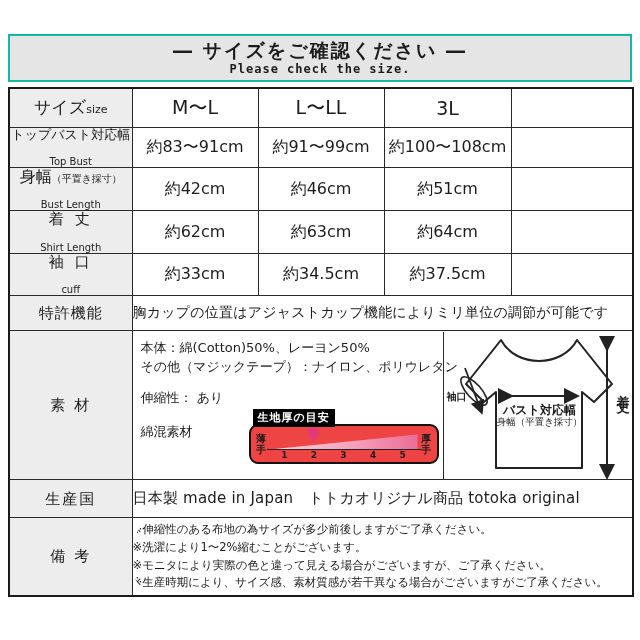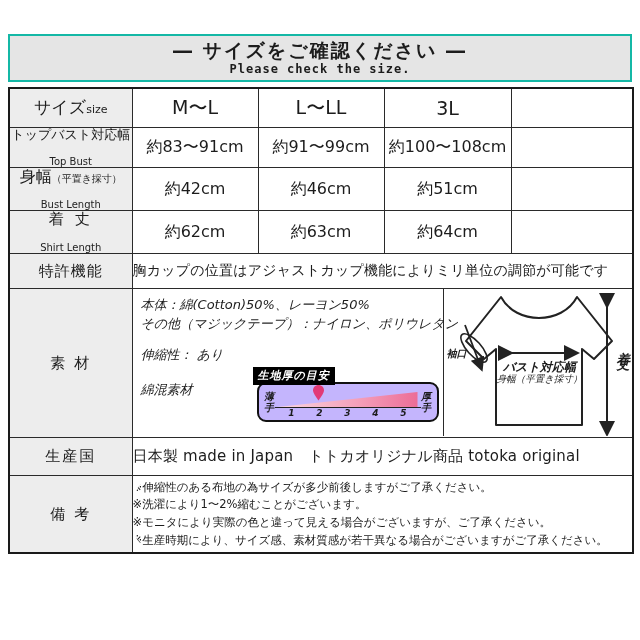--- a/index.html
+++ b/index.html
@@ -51,37 +51,37 @@
   td.val{font-size:16px;text-align:center;}
   td.longtext{font-size:14px;text-align:left;padding:0 4px 0 7px;letter-spacing:0.2px;}
   td.cups-text{font-size:14.5px;}
   td.country-text{font-size:15px;}
 
   td.remarks-cell{padding:3px 6px;border-radius:28px;}
   .remark-line{font-size:11.5px;line-height:1.55;white-space:nowrap;}
 
   
   td.mat-cell{padding:0;}
-  .mat-flex{display:flex;height:147px;font-style:italic;}
+  .mat-flex{display:flex;height:147px;}
   .mat-left{width:311px;border-right:1px solid #2a2a2a;box-sizing:border-box;
             padding:7px 0 0 8px;}
   .mat-line{font-size:13px;line-height:1.45;white-space:nowrap;}
   .mat-stretch{margin-top:12px;}
   .mat-bottom{display:flex;margin-top:2px;}
   .mat-blend{font-size:13px;padding-top:14px;white-space:nowrap;}
 
   
   .gauge-wrap{position:relative;margin-left:auto;margin-right:4px;width:190px;padding-top:15px;}
   .gauge-title{
     position:absolute;top:0;left:4px;background:#000;color:#fff;
     font-size:11px;font-weight:bold;padding:1px 5px 2px 5px;letter-spacing:1px;z-index:2;
   }
   .gauge-box{
-    height:40px;background:#c4b5fd;border:2px solid #111;border-radius:9px;
-    display:flex;align-items:center;padding:0 5px;box-sizing:border-box;margin-left:8px;
+    height:40px;background:#ef4444;border:2px solid #111;border-radius:9px;
+    display:flex;align-items:center;padding:0 5px;box-sizing:border-box;
   }
   .g-side{font-size:10px;font-weight:bold;width:11px;line-height:1.1;word-break:break-all;text-align:center;}
   .g-mid{flex:1;position:relative;height:100%;}
   .g-wedge{
     position:absolute;left:3px;right:3px;top:8px;height:15px;
     clip-path:polygon(0 100%,100% 0,100% 100%);
     background:linear-gradient(90deg,#fbd6e0 0%,#f4a2bb 55%,#ec6d97 100%);
   }
   .g-axis{position:absolute;left:0;right:0;top:23px;border-top:1px solid #222;}
   .g-ticks{position:absolute;left:3px;right:3px;top:24px;display:flex;}
@@ -155,20 +155,30 @@
       <th class="lbl">
         <span class="lbl-jp big">着 丈</span>
         <span class="lbl-en">Shirt Length</span>
       </th>
       <td class="val">約62cm</td>
       <td class="val">約63cm</td>
       <td class="val">約64cm</td>
       <td></td>
     </tr>
 
+    <tr class="h-m2">
+      <th class="lbl">
+        <span class="lbl-jp big">袖 口</span>
+        <span class="lbl-en">cuff</span>
+      </th>
+      <td class="val">約33cm</td>
+      <td class="val">約34.5cm</td>
+      <td class="val">約37.5cm</td>
+      <td></td>
+    </tr>
 
     <tr class="h-patent">
       <th class="lbl">
         <span class="lbl-jp" style="font-size:15px;letter-spacing:1px">特許機能</span>
       </th>
       <td class="longtext" colspan="4">胸カップの位置はアジャストカップ機能によりミリ単位の調節が可能です</td>
     </tr>
 
     <tr class="h-material">
       <th class="lbl">

